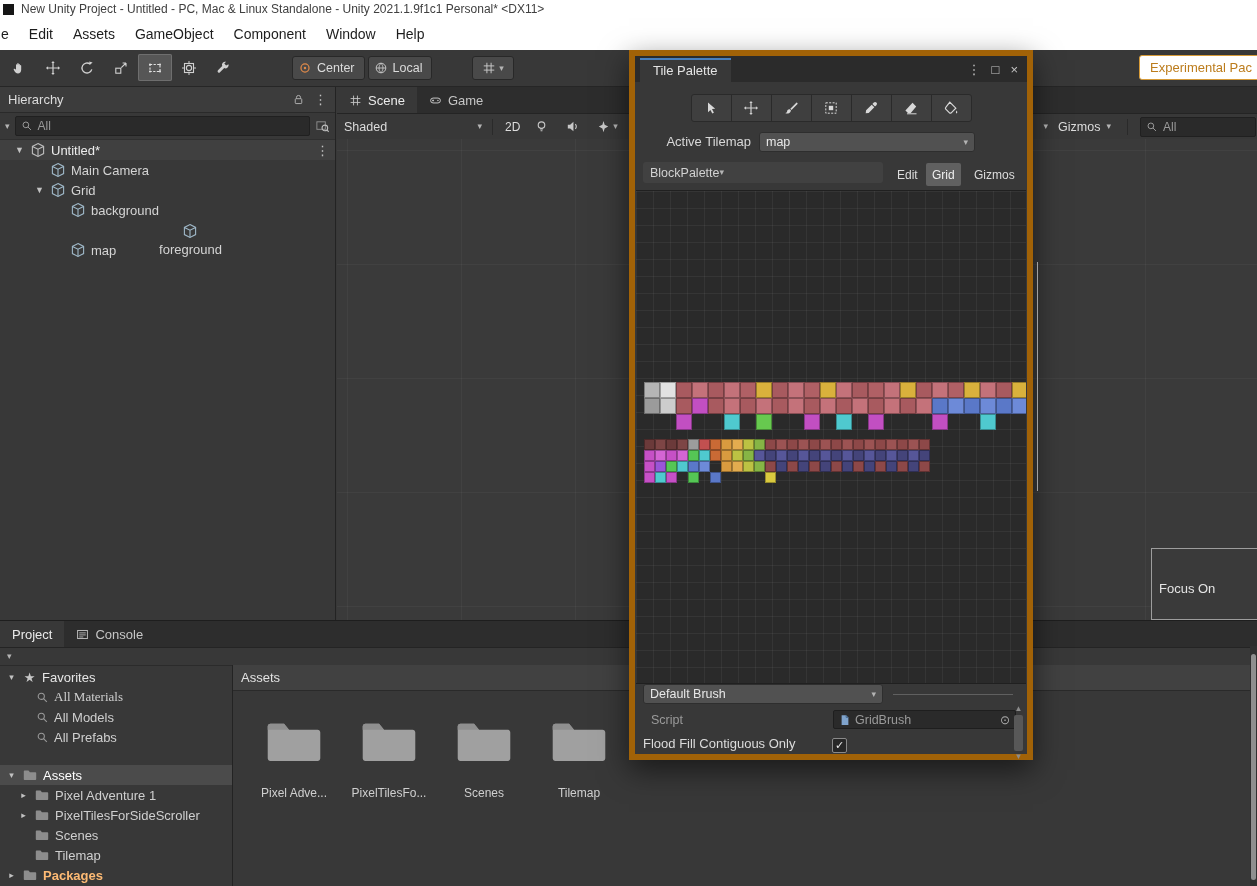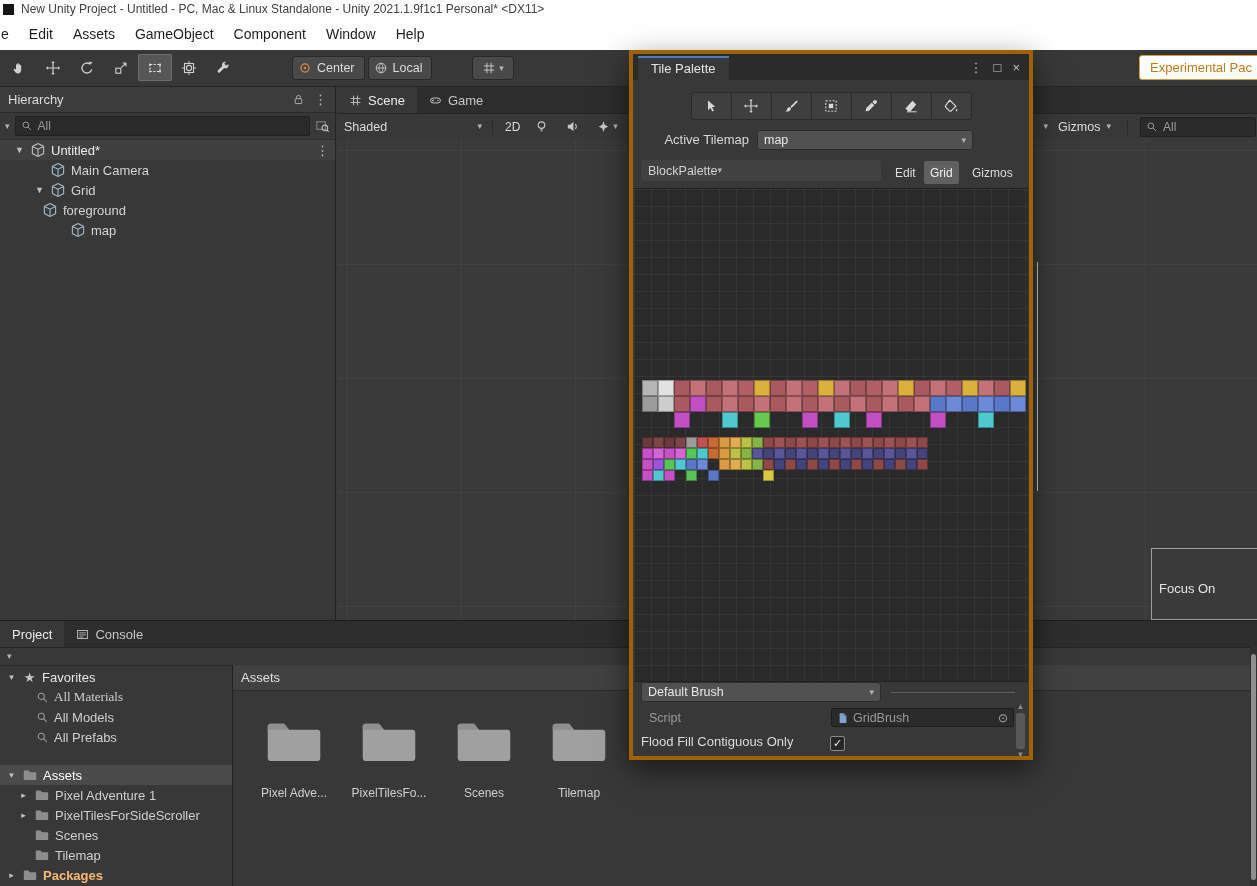--- a/index.html
+++ b/index.html
@@ -86,21 +86,21 @@
                  padding-left:8px;font-size:13px;color:#e2e2e2;}
   .folders{position:absolute;left:0;top:25px;right:0;bottom:0;}
   .folder-item{position:absolute;top:28px;width:86px;text-align:center;}
   .folder-item .glyph{width:58px;height:46px;margin:0 auto;}
   .folder-item .glyph svg{width:100%;height:100%;display:block;}
   .folder-item .label{margin-top:22px;font-size:12px;color:#cfcfcf;white-space:nowrap;}
   #vscroll{position:absolute;right:0;top:646px;width:7px;height:240px;background:#303030;}
   #vscroll .thumb{position:absolute;left:1px;right:1px;top:8px;bottom:6px;background:#8f8f8f;border-radius:3px;}
 
   
-  #tile-palette{position:absolute;left:629px;top:50px;width:404px;height:710px;background:#383838;border:4px solid #a16207;
+  #tile-palette{position:absolute;left:629px;top:50px;width:404px;height:710px;background:#383838;border:6px solid #a16207;
                 box-shadow:0 10px 28px rgba(0,0,0,.55);z-index:40;box-sizing:border-box;}
   .tp-header{height:26px;background:#2b2b2b;display:flex;position:relative;}
   .tp-tab{margin:2px 0 0 5px;height:24px;background:#383838;display:flex;align-items:center;padding:0 13px;
           font-size:13px;color:#e4e4e4;box-shadow:inset 0 2px 0 #4a7fbd;}
   .tp-winbtns{position:absolute;right:9px;top:0;height:26px;display:flex;align-items:center;gap:11px;color:#c4c4c4;font-size:13px;}
   .tp-toolbar{margin-top:12px;display:flex;justify-content:center;}
   .tp-toolbar .tool-btn{width:39px;height:26px;background:#3f3f3f;border:1px solid #2a2a2a;border-radius:0;margin-left:-1px;}
   .tp-toolbar .tool-btn:first-child{border-radius:3px 0 0 3px;margin-left:0;}
   .tp-toolbar .tool-btn:last-child{border-radius:0 3px 3px 0;}
   .tp-activemap{margin-top:9px;height:22px;position:relative;font-size:13px;color:#d8d8d8;}
@@ -304,21 +304,31 @@
         <div class="tree-row" style="padding-left: 32px;">
           <span class="slot">▼</span>
           <span class="icon">
             <svg viewBox="0 0 16 16">
               <path d="M8 1.6 13.6 4.4v7.2L8 14.4 2.4 11.6V4.4z" fill="none" stroke="#9fb8c8" stroke-width="1.1"></path>
               <path d="M2.4 4.4 8 7.2l5.6-2.8M8 7.2v7.2" fill="none" stroke="#9fb8c8" stroke-width="1.1"></path>
             </svg>
           </span>
           <span class="lbl">Grid</span>
         </div>
-        <div class="tree-row" style="padding-left: 24px;">
+        <div class="tree-row" style="padding-left: 52px;">
+          <span class="slot"></span>
+          <span class="icon">
+            <svg viewBox="0 0 16 16">
+              <path d="M8 1.6 13.6 4.4v7.2L8 14.4 2.4 11.6V4.4z" fill="none" stroke="#9fb8c8" stroke-width="1.1"></path>
+              <path d="M2.4 4.4 8 7.2l5.6-2.8M8 7.2v7.2" fill="none" stroke="#9fb8c8" stroke-width="1.1"></path>
+            </svg>
+          </span>
+          <span class="lbl">background</span>
+        </div>
+        <div class="tree-row" style="padding-left: 44px; flex-direction: column;">
           <span class="slot"></span>
           <span class="icon">
             <svg viewBox="0 0 16 16">
               <path d="M8 1.6 13.6 4.4v7.2L8 14.4 2.4 11.6V4.4z" fill="none" stroke="#9fb8c8" stroke-width="1.1"></path>
               <path d="M2.4 4.4 8 7.2l5.6-2.8M8 7.2v7.2" fill="none" stroke="#9fb8c8" stroke-width="1.1"></path>
             </svg>
           </span>
           <span class="lbl">foreground</span>
         </div>
         <div class="tree-row" style="padding-left: 52px;">

